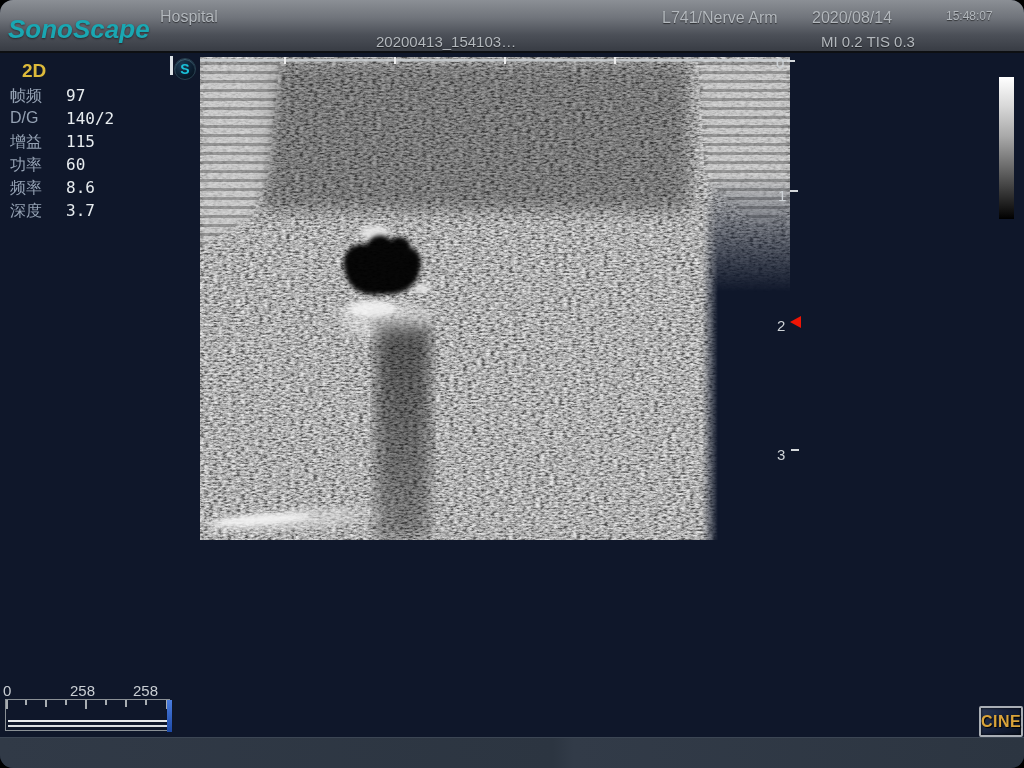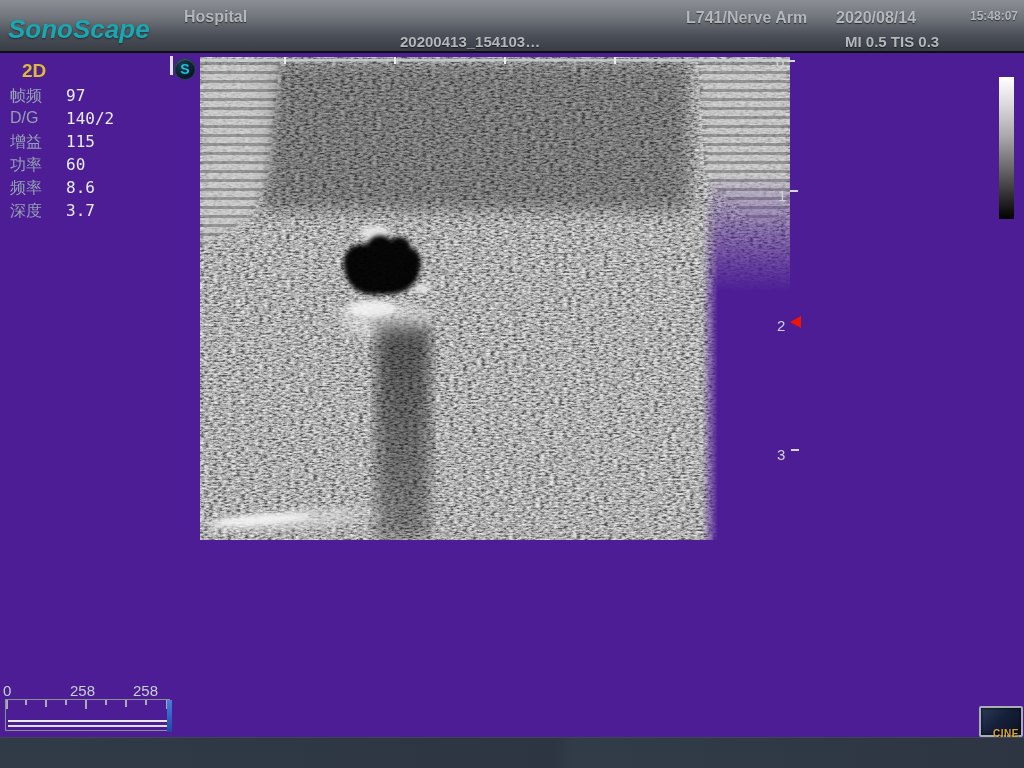--- a/index.html
+++ b/index.html
@@ -1,26 +1,26 @@
 <!DOCTYPE html>
 <html><head>
 <meta charset="utf-8">
 <style>
   * { margin:0; padding:0; box-sizing:border-box; }
   html,body { background:#000; }
   body { font-family:"Liberation Sans", sans-serif; }
-  .screen { position:relative; width:1024px; height:768px; background:#4c1d95; overflow:hidden; }
+  .screen { position:relative; width:1024px; height:768px; background:#0f172a; overflow:hidden;border-radius:13px; }
 
   
   .topbar {
     position:absolute; left:0; top:0; width:1024px; height:53px;
     background:linear-gradient(#8b8f95 0%, #70747b 35%, #4c5058 68%, #383c44 100%);
     border-bottom:2px solid #0d0f12;
   }
-  .topbar .txt { position:absolute; color:#b3b8bd; font-weight:bold; text-shadow:0 1px 1px rgba(0,0,0,.55); white-space:nowrap;margin-left:24px; }
+  .topbar .txt { position:absolute; color:#b3b8bd; font-weight:normal; text-shadow:0 1px 1px rgba(0,0,0,.55); white-space:nowrap; }
   .logo {
     position:absolute; left:8px; top:14px; font-size:26px; font-weight:bold; font-style:italic;
     color:#1aa7b2; letter-spacing:0; text-shadow:0 1px 2px rgba(0,0,0,.45);
   }
   .hospital      { left:160px; top:8px;  font-size:16px; }
   .exam-id       { left:376px; top:33px; font-size:15px; }
   .probe-preset  { left:662px; top:9px;  font-size:16px; }
   .exam-date     { left:812px; top:9px;  font-size:16px; }
   .clock         { left:946px; top:9px;  font-size:12px; }
   .mi-tis        { left:821px; top:33px; font-size:15px; }
@@ -67,23 +67,23 @@
               border-top:2px solid #e8eaec; border-bottom:2px solid #dcdfe2; }
   .scale-slider { position:absolute; left:167px; top:700px; width:5px; height:32px;
                   background:linear-gradient(#4a7de0,#1d49a6); }
 
   
   .cine-btn {
     position:absolute; left:979px; top:706px; width:44px; height:31px;
     border:2px solid #a9aeb5; border-radius:2px;
     background:linear-gradient(135deg,#2c3a56 0%, #16203a 45%, #0a1222 100%);
     box-shadow:inset 0 0 3px #000;
-    color:#d9a33a; font-size:10px; font-weight:bold; letter-spacing:.5px;
+    color:#d9a33a; font-size:16px; font-weight:bold; letter-spacing:.5px;
     text-align:center; line-height:27px; text-shadow:1px 1px 1px #000;
-    font-family:"Liberation Sans", sans-serif; padding:12px; cursor:pointer;
+    font-family:"Liberation Sans", sans-serif; padding:0; cursor:pointer;
   }
 
   
   .bottombar {
     position:absolute; left:0; top:737px; width:1024px; height:31px;
     background:linear-gradient(90deg,#313a47 0%, #2c3541 54%, #323b48 56%, #2c3541 100%);
     border-top:1px solid #3c4654;
   }
 </style>
 </head>
@@ -91,21 +91,21 @@
 
 <div class="screen">
 
   <header class="topbar">
     <div class="logo">SonoScape</div>
     <div class="txt hospital">Hospital</div>
     <div class="txt exam-id">20200413_154103…</div>
     <div class="txt probe-preset">L741/Nerve Arm</div>
     <div class="txt exam-date">2020/08/14</div>
     <div class="txt clock">15:48:07</div>
-    <div class="txt mi-tis">MI 0.5 TIS 0.3</div>
+    <div class="txt mi-tis">MI 0.2 TIS 0.3</div>
   </header>
 
   <aside>
     <div class="mode-label">2D</div>
     <div class="param-row" style="top:86px">
       <span class="lbl">帧频</span>
       <span class="val">97</span>
     </div>
     <div class="param-row" style="top:109px">
       <span class="lbl">D/G</span>

